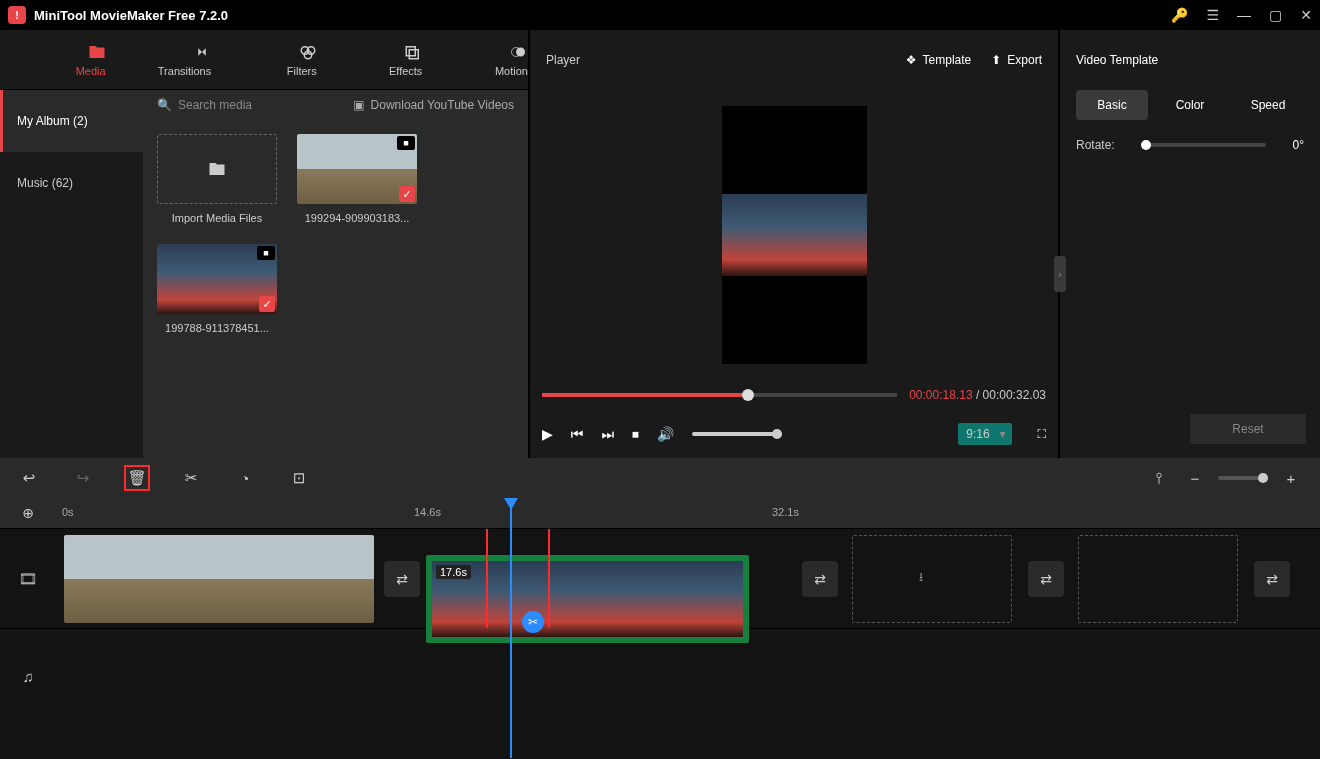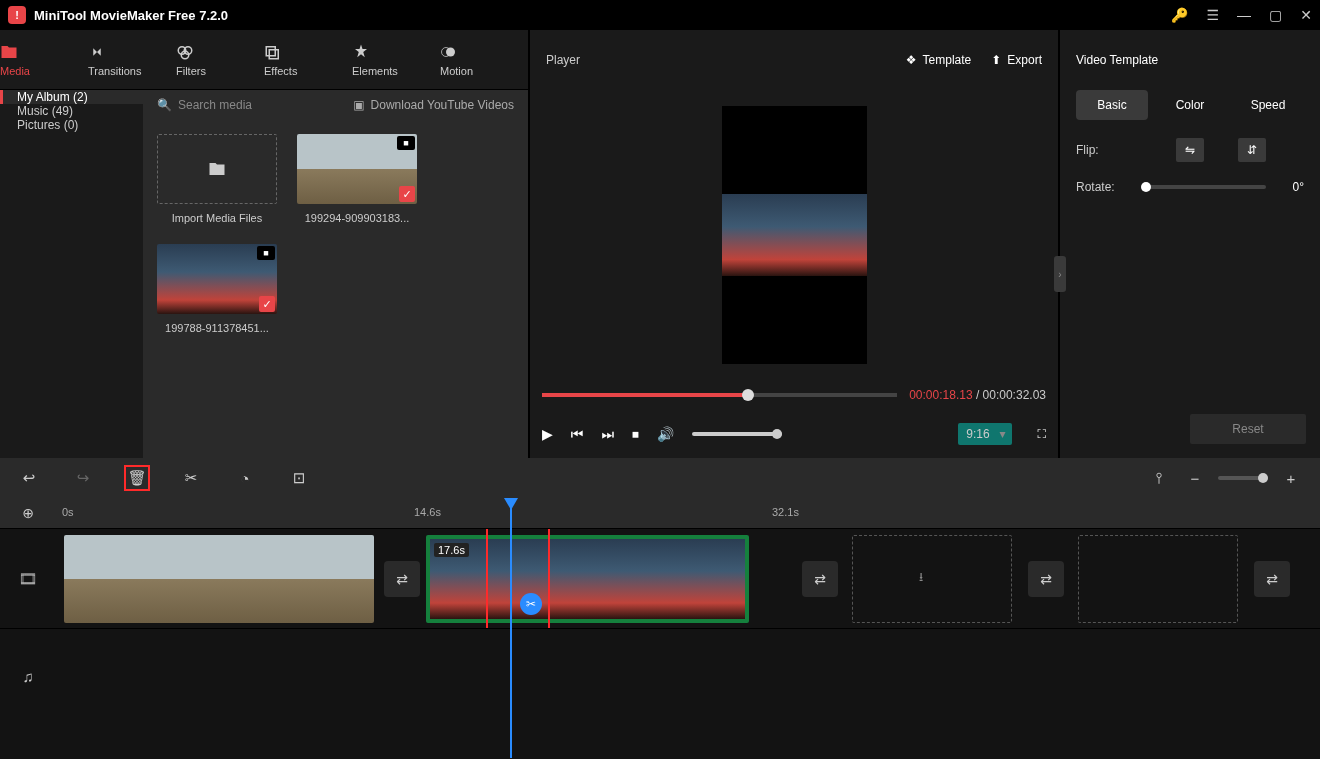--- a/index.html
+++ b/index.html
@@ -12,28 +12,28 @@
   .titlebar .ctrls { display: flex; gap: 18px; align-items: center; }
   .titlebar .ctrls span { color: #ccc; font-size: 14px; cursor: pointer; }
   .titlebar .key { color: #f5c542; font-size: 14px; }
 
   
   .mainrow { display: flex; height: 428px; }
 
   
   .left { width: 530px; background: #1a1a1a; display: flex; flex-direction: column; border-right: 2px solid #000; }
   .tabs { height: 60px; background: #1a1a1a; display: flex; border-bottom: 1px solid #000; }
-  .tab { flex: 1; display: flex; flex-direction: column; align-items: flex-start; justify-content: center; gap: 4px; color: #ccc; cursor: pointer; }
+  .tab { flex: 1; display: flex; flex-direction: column; align-items: flex-end; justify-content: center; gap: 4px; color: #ccc; cursor: pointer; }
   .tab.active { color: #e84548; }
   .tab svg, .tab .ico { width: 18px; height: 18px; }
   .tab .lbl { font-size: 11px; }
 
   .left-body { display: flex; flex: 1; }
   .sidebar { width: 143px; background: #1a1a1a; }
-  .sidebar-item { padding: 0 14px; color: #ccc; border-left: 3px solid transparent; cursor: pointer; }
+  .sidebar-item { padding: 24px 14px; color: #ccc; border-left: 3px solid transparent; cursor: pointer; }
   .sidebar-item.sel { background: #2a2a2a; border-left-color: #e84548; color: #fff; }
   .mediagrid { flex: 1; background: #2a2a2a; display: flex; flex-direction: column; }
   .mediabar { height: 30px; display: flex; align-items: center; padding: 0 14px; gap: 8px; color: #aaa; }
   .mediabar .search { flex: 1; display: flex; align-items: center; gap: 6px; }
   .mediabar .dl { display: flex; align-items: center; gap: 6px; cursor: pointer; }
   .thumbs { padding: 14px; display: flex; flex-wrap: wrap; gap: 20px; align-content: flex-start; }
   .thumb { width: 120px; display: flex; flex-direction: column; align-items: center; gap: 8px; }
   .thumb .img { width: 120px; height: 70px; position: relative; border-radius: 2px; overflow: hidden; }
   .thumb.import .img { border: 1px dashed #666; display: flex; align-items: center; justify-content: center; background: #2a2a2a; }
   .thumb .cap { color: #ccc; font-size: 11px; text-align: center; width: 120px; white-space: nowrap; overflow: hidden; text-overflow: ellipsis; }
@@ -100,21 +100,21 @@
   .playhead .cap { position: absolute; top: 0; left: -6px; width: 14px; height: 12px; background: #2a8cff; clip-path: polygon(0 0, 100% 0, 50% 100%); }
 
   .tracks { position: relative; flex: 1; }
   .tl-row { display: flex; align-items: center; height: 100px; border-top: 1px solid #000; }
   .tl-row.audio { height: 96px; }
   .tl-gutter { width: 56px; display: flex; align-items: center; justify-content: center; color: #ccc; font-size: 15px; }
   .tl-body { flex: 1; position: relative; height: 100%; }
   .clip { position: absolute; top: 6px; height: 88px; border-radius: 2px; overflow: hidden; display: flex; }
   .clip.c1 { left: 8px; width: 310px; }
   .clip.c1 .landscape { width:33.4%; height:100%; }
-  .clip.c2 { left: 370px; width: 323px; border: 4px solid #15803d; }
+  .clip.c2 { left: 370px; width: 323px; border: 6px solid #15803d; margin-top: 20px; }
   .clip.c2 .smoke { width:25%; height:100%; }
   .clip.c2 .dur { position: absolute; left: 4px; top: 4px; background: #222; color: #fff; padding: 1px 4px; border-radius: 2px; font-size: 11px; z-index: 2; }
   .scisblue { position: absolute; left: 90px; bottom: 4px; width: 22px; height: 22px; background: #2a8cff; border-radius: 11px; display: flex; align-items: center; justify-content: center; color: #fff; font-size: 12px; z-index: 3; cursor: pointer; }
   .split-line { position: absolute; left: 430px; top: 0; bottom: 0; width: 64px; border: 2px solid #ff2a2a; border-top: none; border-bottom: none; pointer-events: none; }
   .trbtn { position: absolute; top: 32px; width: 36px; height: 36px; background: #2a2a2a; border-radius: 4px; display: flex; align-items: center; justify-content: center; color: #ccc; cursor: pointer; font-size: 14px; }
   .placeholder { position: absolute; top: 6px; height: 88px; border: 1px dashed #555; width: 160px; border-radius: 2px; }
 
   svg { fill: currentColor; }
 </style>
 </head>
@@ -157,37 +157,30 @@
         <span class="lbl">Filters</span>
       </div>
       <div class="tab">
         <svg class="ico" viewBox="0 0 24 24">
             <path d="M3 5h12v12H3V5zm4 4h12v12H7V9z" fill="none" stroke="currentColor" stroke-width="2"></path>
           </svg>
         <span class="lbl">Effects</span>
       </div>
       <div class="tab">
         <svg class="ico" viewBox="0 0 24 24">
-            <path d="M12 2l2 6h6l-5 4 2 7-5-4-5 4 2-7-5-4h6z"></path>
-          </svg>
-        <span class="lbl">Elements</span>
-      </div>
-      <div class="tab">
-        <svg class="ico" viewBox="0 0 24 24">
             <circle cx="14" cy="12" r="6" fill="currentColor"></circle>
             <circle cx="8" cy="12" r="6" fill="none" stroke="currentColor" stroke-width="1"></circle>
           </svg>
         <span class="lbl">Motion</span>
       </div>
     </div>
     <div class="left-body">
       <div class="sidebar">
         <div class="sidebar-item sel">My Album (2)</div>
-        <div class="sidebar-item">Music (49)</div>
-        <div class="sidebar-item">Pictures (0)</div>
+        <div class="sidebar-item">Music (62)</div>
       </div>
       <div class="mediagrid">
         <div class="mediabar">
           <div class="search">
             <span>🔍</span>
             <span style="color:#888">Search media</span>
           </div>
           <div class="dl">
             <span>▣</span>
             <span>Download YouTube Videos</span>
@@ -262,25 +255,20 @@
     </div>
   </div>
 
   <div class="right">
     <div class="right-hdr">Video Template</div>
     <div class="right-body">
       <div class="segtabs">
         <div class="seg sel">Basic</div>
         <div class="seg">Color</div>
         <div class="seg">Speed</div>
-      </div>
-      <div class="proprow">
-        <div class="lbl">Flip:</div>
-        <div class="sqbtn">⇋</div>
-        <div class="sqbtn sqbtn2">⇵</div>
       </div>
       <div class="proprow">
         <div class="lbl">Rotate:</div>
         <div class="rot-slider">
             <div class="h"></div>
           </div>
         <div class="rot-val">0°</div>
       </div>
     </div>
     <div class="edgegrip">›</div>

